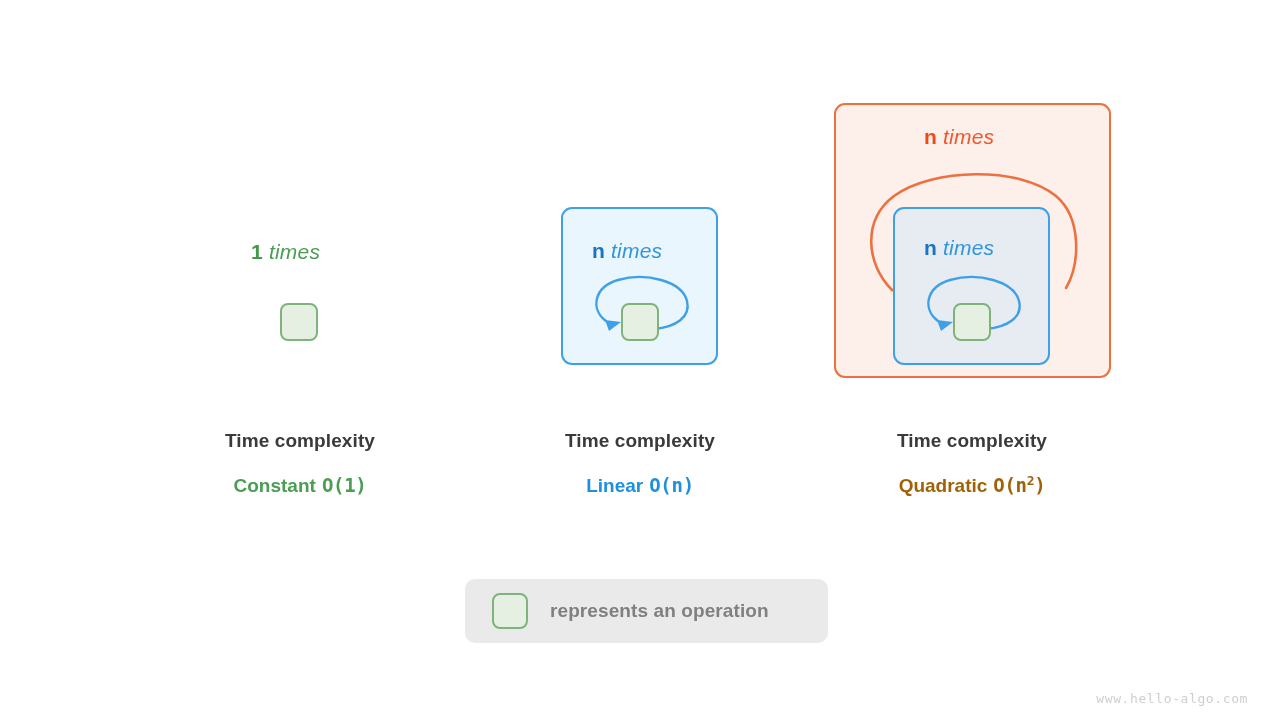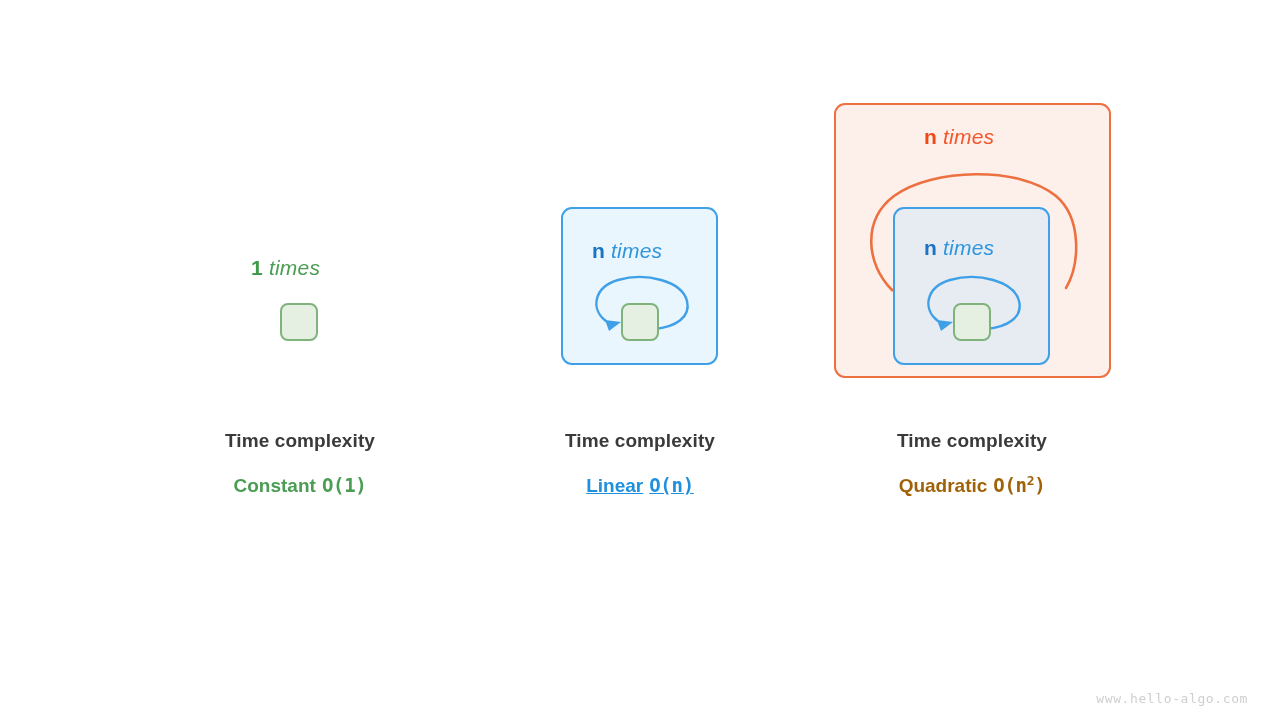--- a/index.html
+++ b/index.html
@@ -108,21 +108,21 @@
     font-weight: bold;
     letter-spacing: -0.3px;
     margin-left: 6px;
   }
   .caption-value .mono sup {
     font-size: 0.68em;
     vertical-align: super;
     line-height: 0;
   }
   .c-green  { color: #4a9d52; }
-  .c-blue   { color: #1f90dd; text-decoration: underline; }
+  .c-blue   { color: #1f90dd; }
   .c-orange { color: #a16207; }
 
   
   .legend {
     position: absolute;
     left: 465px;
     top: 579px;
     width: 363px;
     height: 64px;
     background: #eaeaea;
@@ -157,21 +157,21 @@
     font-size: 13px;
     color: #cfcfcf;
     letter-spacing: 0.6px;
   }
 </style>
 </head>
 <body>
 
 <div class="stage">
 
-  <div class="loop-label green" style="left:251px; top:256px;">
+  <div class="loop-label green" style="left:251px; top:240px;">
     <span class="cnt">1</span>
     <span class="word">times</span>
   </div>
 
   <div class="op-box" style="left:280px; top:303px;"></div>
 
   <div class="caption-group" style="left:140px; top:430px;">
     <p class="caption-title">Time complexity</p>
     <p class="caption-value">
       <span class="word c-green">Constant</span><span class="mono c-green">O(1)</span>
@@ -234,16 +234,20 @@
 
   <div class="op-box" style="left:953px; top:303px;"></div>
 
   <div class="caption-group" style="left:812px; top:430px;">
     <p class="caption-title">Time complexity</p>
     <p class="caption-value">
       <span class="word c-orange">Quadratic</span><span class="mono c-orange"><span>O(n</span><sup>2</sup><span>)</span></span>
     </p>
   </div>
 
+  <div class="legend">
+    <div class="legend-swatch"></div>
+    <div class="legend-text">represents an operation</div>
+  </div>
 
   <div class="watermark">www.hello-algo.com</div>
 
 </div>
 
 </body></html>

